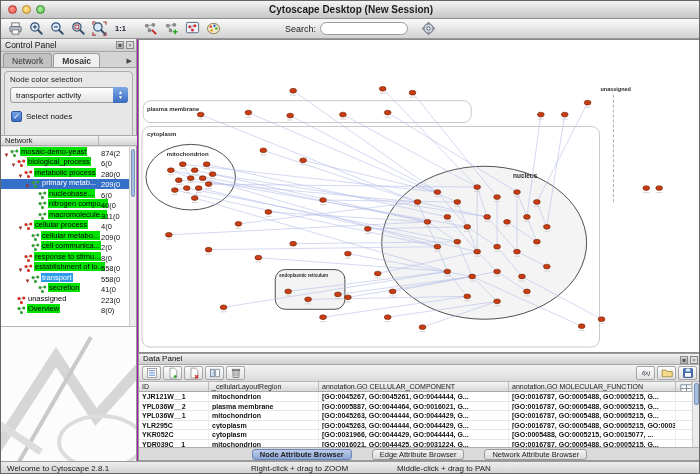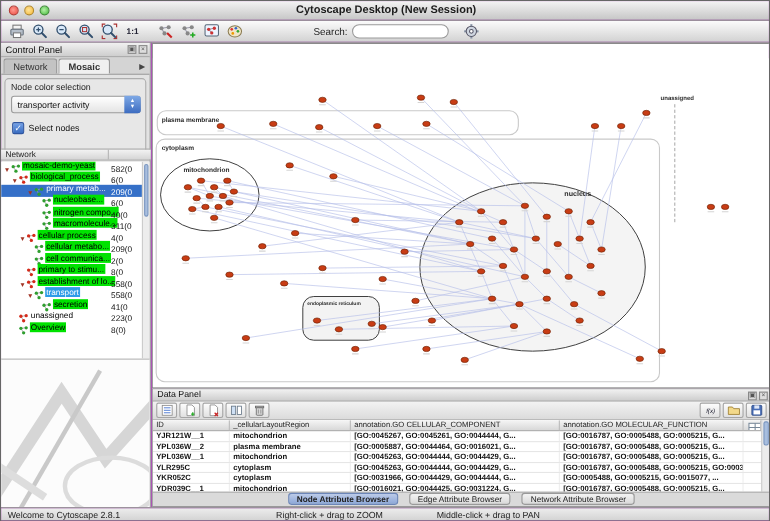--- a/index.html
+++ b/index.html
@@ -104,21 +104,21 @@
   .dp-thead{display:flex;height:10px;background:linear-gradient(#f5f5f5,#d8d8d8);border-bottom:1px solid #aaa;}
   .dp-th{font-size:7px;color:#222;border-right:1px solid #bbb;padding-left:3px;line-height:10px;
          overflow:hidden;white-space:nowrap;flex:0 0 auto;}
   .dp-row{display:flex;height:9.5px;border-bottom:1px solid #e6e6e6;}
   .dp-td{font-size:7px;font-weight:bold;color:#111;border-right:1px solid #eee;padding-left:3px;
          line-height:9px;overflow:hidden;white-space:nowrap;flex:0 0 auto;}
   .dp-vscroll{position:absolute;right:0;top:28px;width:8px;bottom:13px;background:#ececec;border-left:1px solid #ccc;}
   .dp-vthumb{position:absolute;top:1px;left:1px;width:5px;height:22px;border-radius:2px;
              background:#a8bede;border:1px solid #7a96c0;}
   .dp-tabs{position:absolute;bottom:0;left:0;right:0;height:13px;display:flex;justify-content:center;
-           gap:10px;align-items:flex-start;background:#dadada;border-top:1px solid #b0b0b0;}
+           gap:20px;align-items:center;background:#dadada;border-top:1px solid #b0b0b0;}
   .dp-tab{font-size:7.5px;padding:0 7px;height:11px;line-height:10px;border:1px solid #9a9a9a;border-radius:3px;
           background:linear-gradient(#f3f3f3,#d9d9d9);color:#222;}
   .dp-tab.active{background:linear-gradient(#bccbe8,#8da8d8);border-color:#6c86b8;font-weight:bold;}
   
   .statusbar{position:absolute;left:0;top:460px;width:700px;height:14px;
              background:linear-gradient(#ededed,#cfcfcf);border-top:1px solid #9b9b9b;font-size:8px;color:#222;}
   .statusbar span{position:absolute;line-height:13px;}
   .sb-l{left:6px;} .sb-c{left:250px;} .sb-r{left:396px;}
 </style>
 </head>
@@ -272,146 +272,160 @@
           <span class="net-ic">
             <svg viewBox="0 0 9 9" style="width:9px;height:9px;display:block">
               <line x1="2" y1="2.5" x2="6.8" y2="2" stroke="#999" stroke-width=".7"></line>
               <line x1="2" y1="2.5" x2="4.5" y2="6.6" stroke="#999" stroke-width=".7"></line>
               <circle cx="2" cy="2.5" r="1.5" fill="#2f9e2f"></circle>
               <circle cx="6.8" cy="2" r="1.5" fill="#2f9e2f"></circle>
               <circle cx="4.5" cy="6.6" r="1.5" fill="#2f9e2f"></circle>
             </svg>
           </span>
           <span class="lbl-wrap"><span class="chip green">mosaic-demo-yeast</span></span>
-          <span class="cnt">582(0</span>
+          <span class="cnt">874(2</span>
         </div>
         <div class="tree-row">
           <span class="tri" style="margin-left: 9px;">▼</span>
           <span class="net-ic">
             <svg viewBox="0 0 9 9" style="width:9px;height:9px;display:block">
               <line x1="2" y1="2.5" x2="6.8" y2="2" stroke="#999" stroke-width=".7"></line>
               <line x1="2" y1="2.5" x2="4.5" y2="6.6" stroke="#999" stroke-width=".7"></line>
               <circle cx="2" cy="2.5" r="1.5" fill="#d42a1a"></circle>
               <circle cx="6.8" cy="2" r="1.5" fill="#d42a1a"></circle>
               <circle cx="4.5" cy="6.6" r="1.5" fill="#d42a1a"></circle>
             </svg>
           </span>
           <span class="lbl-wrap"><span class="chip green">biological_process</span></span>
           <span class="cnt">6(0</span>
         </div>
-        <div class="tree-row selected">
-          <span class="tri" style="margin-left: 23px;">▼</span>
-          <span class="net-ic">
-            <svg viewBox="0 0 9 9" style="width:9px;height:9px;display:block">
-              <line x1="2" y1="2.5" x2="6.8" y2="2" stroke="#999" stroke-width=".7"></line>
-              <line x1="2" y1="2.5" x2="4.5" y2="6.6" stroke="#999" stroke-width=".7"></line>
-              <circle cx="2" cy="2.5" r="1.5" fill="#2f9e2f"></circle>
-              <circle cx="6.8" cy="2" r="1.5" fill="#2f9e2f"></circle>
-              <circle cx="4.5" cy="6.6" r="1.5" fill="#2f9e2f"></circle>
-            </svg>
-          </span>
-          <span class="lbl-wrap"><span class="chip selected">primary metab...</span></span>
-          <span class="cnt">209(0</span>
-        </div>
-        <div class="tree-row">
-          <span class="tri" style="margin-left: 30px;"></span>
-          <span class="net-ic">
-            <svg viewBox="0 0 9 9" style="width:9px;height:9px;display:block">
-              <line x1="2" y1="2.5" x2="6.8" y2="2" stroke="#999" stroke-width=".7"></line>
-              <line x1="2" y1="2.5" x2="4.5" y2="6.6" stroke="#999" stroke-width=".7"></line>
-              <circle cx="2" cy="2.5" r="1.5" fill="#2f9e2f"></circle>
-              <circle cx="6.8" cy="2" r="1.5" fill="#2f9e2f"></circle>
-              <circle cx="4.5" cy="6.6" r="1.5" fill="#2f9e2f"></circle>
-            </svg>
-          </span>
-          <span class="lbl-wrap"><span class="chip green">nucleobase...</span></span>
-          <span class="cnt">6(0</span>
-        </div>
-        <div class="tree-row">
-          <span class="tri" style="margin-left: 30px;"></span>
-          <span class="net-ic">
-            <svg viewBox="0 0 9 9" style="width:9px;height:9px;display:block">
-              <line x1="2" y1="2.5" x2="6.8" y2="2" stroke="#999" stroke-width=".7"></line>
-              <line x1="2" y1="2.5" x2="4.5" y2="6.6" stroke="#999" stroke-width=".7"></line>
-              <circle cx="2" cy="2.5" r="1.5" fill="#2f9e2f"></circle>
-              <circle cx="6.8" cy="2" r="1.5" fill="#2f9e2f"></circle>
-              <circle cx="4.5" cy="6.6" r="1.5" fill="#2f9e2f"></circle>
-            </svg>
-          </span>
-          <span class="lbl-wrap"><span class="chip green">nitrogen compo...</span></span>
-          <span class="cnt">40(0</span>
-        </div>
-        <div class="tree-row">
-          <span class="tri" style="margin-left: 30px;"></span>
-          <span class="net-ic">
-            <svg viewBox="0 0 9 9" style="width:9px;height:9px;display:block">
-              <line x1="2" y1="2.5" x2="6.8" y2="2" stroke="#999" stroke-width=".7"></line>
-              <line x1="2" y1="2.5" x2="4.5" y2="6.6" stroke="#999" stroke-width=".7"></line>
-              <circle cx="2" cy="2.5" r="1.5" fill="#2f9e2f"></circle>
-              <circle cx="6.8" cy="2" r="1.5" fill="#2f9e2f"></circle>
-              <circle cx="4.5" cy="6.6" r="1.5" fill="#2f9e2f"></circle>
-            </svg>
-          </span>
-          <span class="lbl-wrap"><span class="chip green">macromolecule...</span></span>
-          <span class="cnt">311(0</span>
-        </div>
         <div class="tree-row">
           <span class="tri" style="margin-left: 16px;">▼</span>
           <span class="net-ic">
             <svg viewBox="0 0 9 9" style="width:9px;height:9px;display:block">
               <line x1="2" y1="2.5" x2="6.8" y2="2" stroke="#999" stroke-width=".7"></line>
               <line x1="2" y1="2.5" x2="4.5" y2="6.6" stroke="#999" stroke-width=".7"></line>
               <circle cx="2" cy="2.5" r="1.5" fill="#d42a1a"></circle>
               <circle cx="6.8" cy="2" r="1.5" fill="#d42a1a"></circle>
               <circle cx="4.5" cy="6.6" r="1.5" fill="#d42a1a"></circle>
             </svg>
           </span>
-          <span class="lbl-wrap"><span class="chip green">cellular process</span></span>
-          <span class="cnt">4(0</span>
-        </div>
-        <div class="tree-row">
-          <span class="tri" style="margin-left: 23px;"></span>
-          <span class="net-ic">
-            <svg viewBox="0 0 9 9" style="width:9px;height:9px;display:block">
-              <line x1="2" y1="2.5" x2="6.8" y2="2" stroke="#999" stroke-width=".7"></line>
-              <line x1="2" y1="2.5" x2="4.5" y2="6.6" stroke="#999" stroke-width=".7"></line>
-              <circle cx="2" cy="2.5" r="1.5" fill="#2f9e2f"></circle>
-              <circle cx="6.8" cy="2" r="1.5" fill="#2f9e2f"></circle>
-              <circle cx="4.5" cy="6.6" r="1.5" fill="#2f9e2f"></circle>
-            </svg>
-          </span>
-          <span class="lbl-wrap"><span class="chip green">cellular metabo...</span></span>
+          <span class="lbl-wrap"><span class="chip green">metabolic process</span></span>
+          <span class="cnt">280(0</span>
+        </div>
+        <div class="tree-row selected">
+          <span class="tri" style="margin-left: 23px;">▼</span>
+          <span class="net-ic">
+            <svg viewBox="0 0 9 9" style="width:9px;height:9px;display:block">
+              <line x1="2" y1="2.5" x2="6.8" y2="2" stroke="#999" stroke-width=".7"></line>
+              <line x1="2" y1="2.5" x2="4.5" y2="6.6" stroke="#999" stroke-width=".7"></line>
+              <circle cx="2" cy="2.5" r="1.5" fill="#2f9e2f"></circle>
+              <circle cx="6.8" cy="2" r="1.5" fill="#2f9e2f"></circle>
+              <circle cx="4.5" cy="6.6" r="1.5" fill="#2f9e2f"></circle>
+            </svg>
+          </span>
+          <span class="lbl-wrap"><span class="chip selected">primary metab...</span></span>
           <span class="cnt">209(0</span>
         </div>
         <div class="tree-row">
-          <span class="tri" style="margin-left: 23px;"></span>
-          <span class="net-ic">
-            <svg viewBox="0 0 9 9" style="width:9px;height:9px;display:block">
-              <line x1="2" y1="2.5" x2="6.8" y2="2" stroke="#999" stroke-width=".7"></line>
-              <line x1="2" y1="2.5" x2="4.5" y2="6.6" stroke="#999" stroke-width=".7"></line>
-              <circle cx="2" cy="2.5" r="1.5" fill="#2f9e2f"></circle>
-              <circle cx="6.8" cy="2" r="1.5" fill="#2f9e2f"></circle>
-              <circle cx="4.5" cy="6.6" r="1.5" fill="#2f9e2f"></circle>
-            </svg>
-          </span>
-          <span class="lbl-wrap"><span class="chip green">cell communica...</span></span>
-          <span class="cnt">2(0</span>
-        </div>
-        <div class="tree-row">
-          <span class="tri" style="margin-left: 16px;"></span>
+          <span class="tri" style="margin-left: 30px;"></span>
+          <span class="net-ic">
+            <svg viewBox="0 0 9 9" style="width:9px;height:9px;display:block">
+              <line x1="2" y1="2.5" x2="6.8" y2="2" stroke="#999" stroke-width=".7"></line>
+              <line x1="2" y1="2.5" x2="4.5" y2="6.6" stroke="#999" stroke-width=".7"></line>
+              <circle cx="2" cy="2.5" r="1.5" fill="#2f9e2f"></circle>
+              <circle cx="6.8" cy="2" r="1.5" fill="#2f9e2f"></circle>
+              <circle cx="4.5" cy="6.6" r="1.5" fill="#2f9e2f"></circle>
+            </svg>
+          </span>
+          <span class="lbl-wrap"><span class="chip green">nucleobase...</span></span>
+          <span class="cnt">6(0</span>
+        </div>
+        <div class="tree-row">
+          <span class="tri" style="margin-left: 30px;"></span>
+          <span class="net-ic">
+            <svg viewBox="0 0 9 9" style="width:9px;height:9px;display:block">
+              <line x1="2" y1="2.5" x2="6.8" y2="2" stroke="#999" stroke-width=".7"></line>
+              <line x1="2" y1="2.5" x2="4.5" y2="6.6" stroke="#999" stroke-width=".7"></line>
+              <circle cx="2" cy="2.5" r="1.5" fill="#2f9e2f"></circle>
+              <circle cx="6.8" cy="2" r="1.5" fill="#2f9e2f"></circle>
+              <circle cx="4.5" cy="6.6" r="1.5" fill="#2f9e2f"></circle>
+            </svg>
+          </span>
+          <span class="lbl-wrap"><span class="chip green">nitrogen compo...</span></span>
+          <span class="cnt">40(0</span>
+        </div>
+        <div class="tree-row">
+          <span class="tri" style="margin-left: 30px;"></span>
+          <span class="net-ic">
+            <svg viewBox="0 0 9 9" style="width:9px;height:9px;display:block">
+              <line x1="2" y1="2.5" x2="6.8" y2="2" stroke="#999" stroke-width=".7"></line>
+              <line x1="2" y1="2.5" x2="4.5" y2="6.6" stroke="#999" stroke-width=".7"></line>
+              <circle cx="2" cy="2.5" r="1.5" fill="#2f9e2f"></circle>
+              <circle cx="6.8" cy="2" r="1.5" fill="#2f9e2f"></circle>
+              <circle cx="4.5" cy="6.6" r="1.5" fill="#2f9e2f"></circle>
+            </svg>
+          </span>
+          <span class="lbl-wrap"><span class="chip green">macromolecule...</span></span>
+          <span class="cnt">311(0</span>
+        </div>
+        <div class="tree-row">
+          <span class="tri" style="margin-left: 16px;">▼</span>
           <span class="net-ic">
             <svg viewBox="0 0 9 9" style="width:9px;height:9px;display:block">
               <line x1="2" y1="2.5" x2="6.8" y2="2" stroke="#999" stroke-width=".7"></line>
               <line x1="2" y1="2.5" x2="4.5" y2="6.6" stroke="#999" stroke-width=".7"></line>
               <circle cx="2" cy="2.5" r="1.5" fill="#d42a1a"></circle>
               <circle cx="6.8" cy="2" r="1.5" fill="#d42a1a"></circle>
               <circle cx="4.5" cy="6.6" r="1.5" fill="#d42a1a"></circle>
             </svg>
           </span>
-          <span class="lbl-wrap"><span class="chip green">primary to stimu...</span></span>
+          <span class="lbl-wrap"><span class="chip green">cellular process</span></span>
+          <span class="cnt">4(0</span>
+        </div>
+        <div class="tree-row">
+          <span class="tri" style="margin-left: 23px;"></span>
+          <span class="net-ic">
+            <svg viewBox="0 0 9 9" style="width:9px;height:9px;display:block">
+              <line x1="2" y1="2.5" x2="6.8" y2="2" stroke="#999" stroke-width=".7"></line>
+              <line x1="2" y1="2.5" x2="4.5" y2="6.6" stroke="#999" stroke-width=".7"></line>
+              <circle cx="2" cy="2.5" r="1.5" fill="#2f9e2f"></circle>
+              <circle cx="6.8" cy="2" r="1.5" fill="#2f9e2f"></circle>
+              <circle cx="4.5" cy="6.6" r="1.5" fill="#2f9e2f"></circle>
+            </svg>
+          </span>
+          <span class="lbl-wrap"><span class="chip green">cellular metabo...</span></span>
+          <span class="cnt">209(0</span>
+        </div>
+        <div class="tree-row">
+          <span class="tri" style="margin-left: 23px;"></span>
+          <span class="net-ic">
+            <svg viewBox="0 0 9 9" style="width:9px;height:9px;display:block">
+              <line x1="2" y1="2.5" x2="6.8" y2="2" stroke="#999" stroke-width=".7"></line>
+              <line x1="2" y1="2.5" x2="4.5" y2="6.6" stroke="#999" stroke-width=".7"></line>
+              <circle cx="2" cy="2.5" r="1.5" fill="#2f9e2f"></circle>
+              <circle cx="6.8" cy="2" r="1.5" fill="#2f9e2f"></circle>
+              <circle cx="4.5" cy="6.6" r="1.5" fill="#2f9e2f"></circle>
+            </svg>
+          </span>
+          <span class="lbl-wrap"><span class="chip green">cell communica...</span></span>
+          <span class="cnt">2(0</span>
+        </div>
+        <div class="tree-row">
+          <span class="tri" style="margin-left: 16px;"></span>
+          <span class="net-ic">
+            <svg viewBox="0 0 9 9" style="width:9px;height:9px;display:block">
+              <line x1="2" y1="2.5" x2="6.8" y2="2" stroke="#999" stroke-width=".7"></line>
+              <line x1="2" y1="2.5" x2="4.5" y2="6.6" stroke="#999" stroke-width=".7"></line>
+              <circle cx="2" cy="2.5" r="1.5" fill="#d42a1a"></circle>
+              <circle cx="6.8" cy="2" r="1.5" fill="#d42a1a"></circle>
+              <circle cx="4.5" cy="6.6" r="1.5" fill="#d42a1a"></circle>
+            </svg>
+          </span>
+          <span class="lbl-wrap"><span class="chip green">response to stimu...</span></span>
           <span class="cnt">8(0</span>
         </div>
         <div class="tree-row">
           <span class="tri" style="margin-left: 16px;">▼</span>
           <span class="net-ic">
             <svg viewBox="0 0 9 9" style="width:9px;height:9px;display:block">
               <line x1="2" y1="2.5" x2="6.8" y2="2" stroke="#999" stroke-width=".7"></line>
               <line x1="2" y1="2.5" x2="4.5" y2="6.6" stroke="#999" stroke-width=".7"></line>
               <circle cx="2" cy="2.5" r="1.5" fill="#d42a1a"></circle>
               <circle cx="6.8" cy="2" r="1.5" fill="#d42a1a"></circle>

